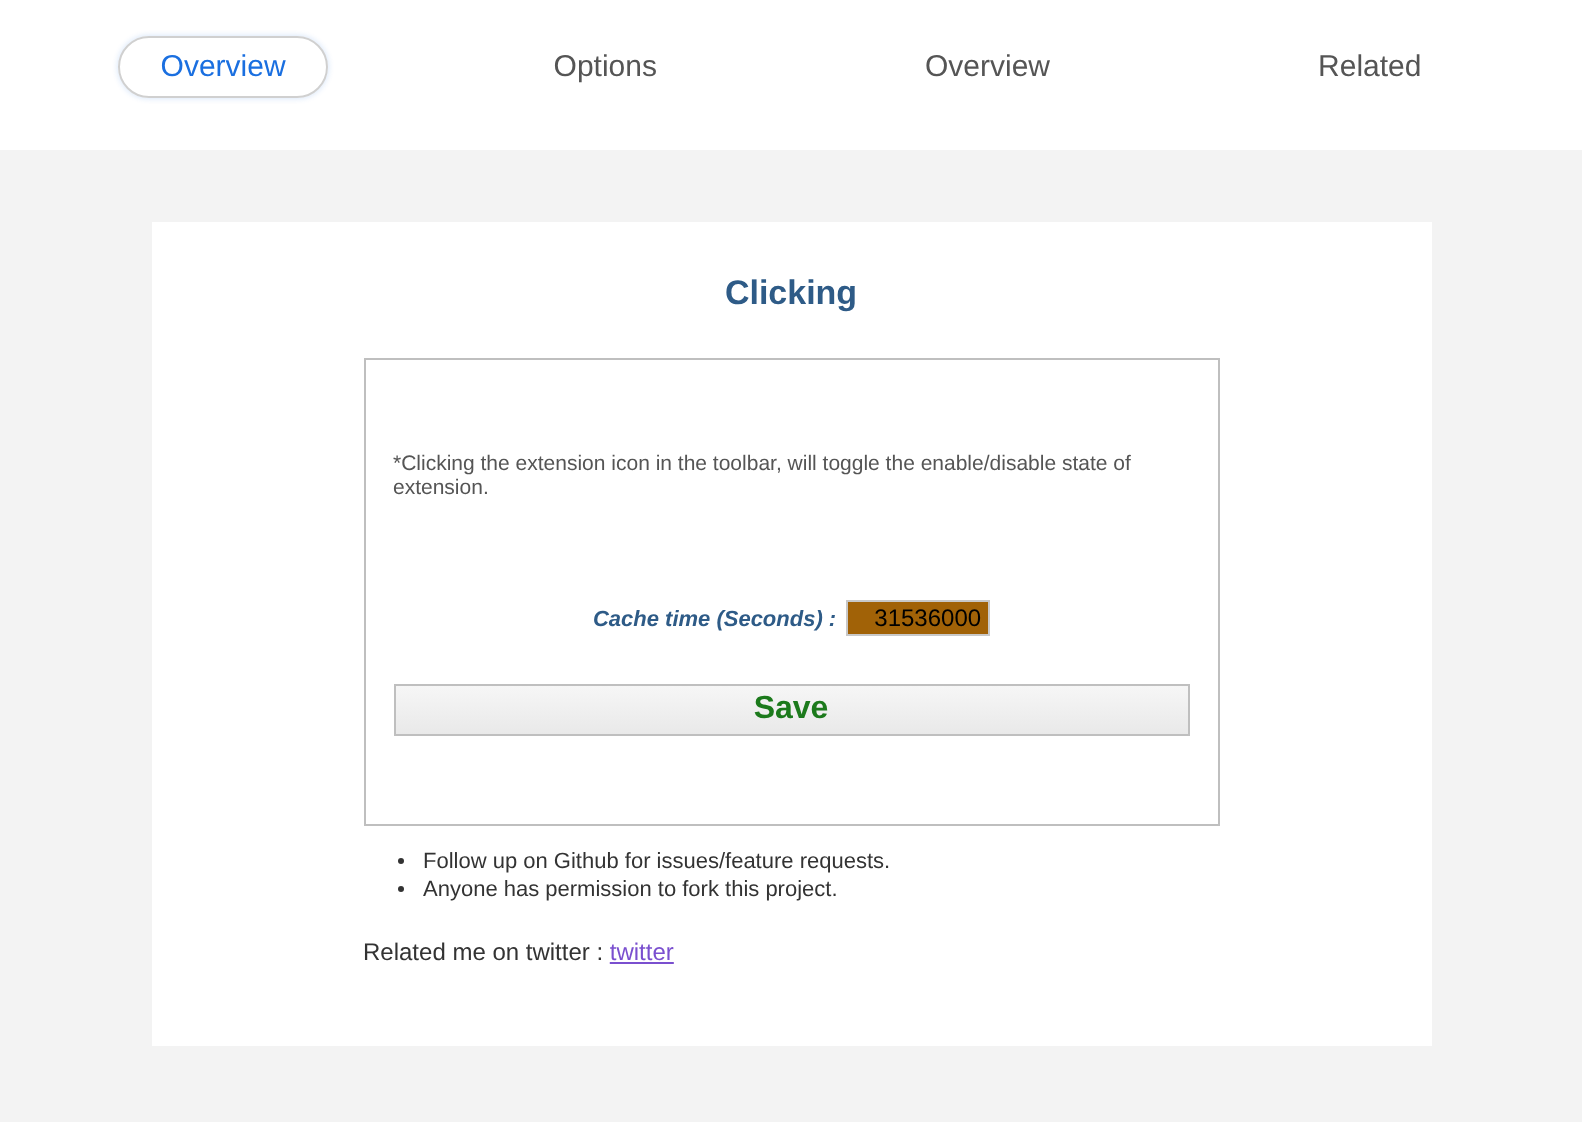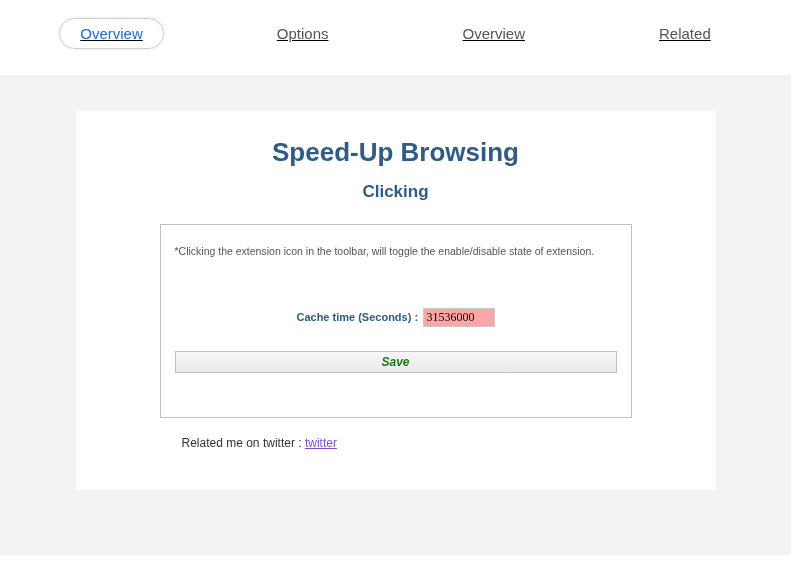--- a/index.html
+++ b/index.html
@@ -13,21 +13,20 @@
       width: 791px;
       height: 561px;
     }
     .nav-bar {
       display: flex;
       justify-content: center;
       align-items: flex-end;
       gap: 92px;
       padding: 18px 0 26px 0;
       background: #fff;
-      text-decoration: underline;
     }
     .tab {
       font-size: 15px;
       color: #555;
       cursor: pointer;
       padding: 6px 20px;
       border-radius: 18px;
       border: 1px solid transparent;
     }
     .tab.active {
@@ -55,59 +54,60 @@
     }
     .subtitle {
       text-align: center;
       font-size: 17px;
       font-weight: 600;
       color: #2e5b87;
       margin-bottom: 22px;
     }
     .options-box {
       border: 1px solid #bfbfbf;
-      width: 472px;
+      width: 428px;
       margin: 0 auto;
-      padding: 20px 14px 44px 14px;
+      padding: 46px 14px 44px 14px;
     }
     .hint {
       font-size: 10.5px;
       color: #555;
       margin-bottom: 50px;
     }
     .field-row {
       text-align: center;
       margin-bottom: 24px;
     }
     .field-label {
       font-size: 11px;
       font-weight: 600;
       color: #2e5b87;
+      font-style: italic;
     }
     .cache-input {
-      background: #fca5a5;
+      background: #a16207;
       border: 1px solid #c8c8c8;
       font-size: 12px;
       padding: 1px 3px;
       width: 72px;
-      font-family: Liberation Serif, serif;
+      font-family: Liberation Sans, sans-serif;
+      text-align: right;
     }
     .btn-row {
       display: flex;
       gap: 4px;
     }
     .btn {
       flex: 1;
       background: linear-gradient(#f6f6f6, #e9e9e9);
       border: 1px solid #bfbfbf;
-      font-size: 12px;
+      font-size: 16px;
       padding: 3px 0;
       cursor: pointer;
       font-family: inherit;
-      font-style: italic;
     }
     .btn-save {
       color: #1c7a1c;
       font-weight: 600;
     }
     .btn-exit {
       color: #d25a0a;
       font-weight: 600;
     }
     .notes {
@@ -136,34 +136,37 @@
 
 <div class="nav-bar">
   <div class="tab active">Overview</div>
   <div class="tab">Options</div>
   <div class="tab">Overview</div>
   <div class="tab">Related</div>
 </div>
 
 <div class="content-area">
   <div class="card">
-    <h1 class="title">Speed-Up Browsing</h1>
     <h2 class="subtitle">Clicking</h2>
 
     <div class="options-box">
       <div class="hint">*Clicking the extension icon in the toolbar, will toggle the enable/disable state of extension.</div>
 
       <div class="field-row">
         <span class="field-label">Cache time (Seconds) :</span>
         <input class="cache-input" type="text" value="31536000" style="">
       </div>
 
       <div class="btn-row">
         <button class="btn btn-save">Save</button>
       </div>
     </div>
 
+    <ul class="notes">
+      <li>Follow up on Github for issues/feature requests.</li>
+      <li>Anyone has permission to fork this project.</li>
+    </ul>
 
     <div class="follow">
       <span>Related me on twitter : </span><a href="#">twitter</a>
     </div>
   </div>
 </div>
 
 </body></html>

